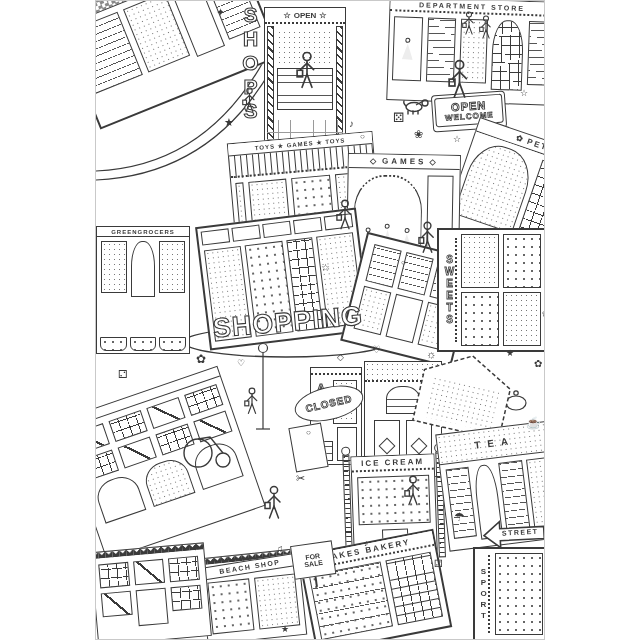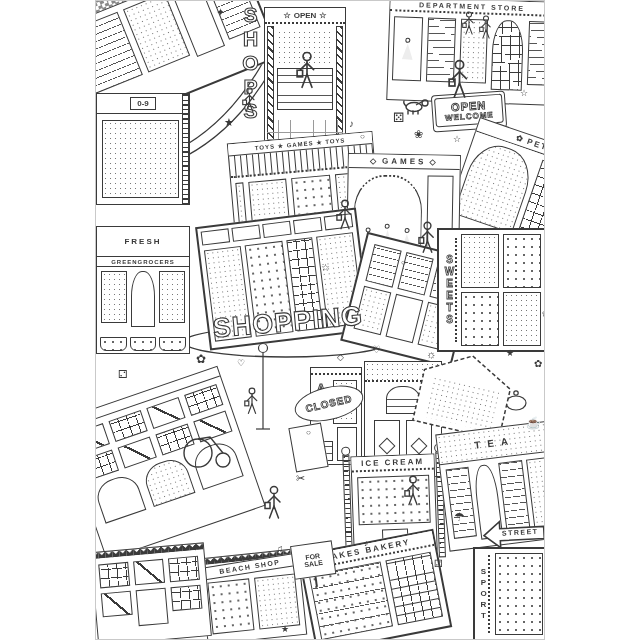--- a/index.html
+++ b/index.html
@@ -163,32 +163,22 @@
           </div>
         <div>
             <div class="head"></div>
             <div class="mann"></div>
           </div>
       </div>
       <div class="door" style="width:26px; height:80px;"></div>
     </div>
   </div>
 
-  <div class="shop" style="left:0px; top:92px; width:94px; height:112px;">
-    <div class="sign txt-s" style="height:20px;">
-      <span style="border:1px solid #3a3a3a; padding:1px 6px;">0-9</span>
-    </div>
-    <div class="win dots" style="position:absolute; left:5px; right:10px; top:26px; bottom:6px;"></div>
-    <div class="pole stripesH" style="right:0;"></div>
-  </div>
 
   <div class="shop" style="left:0px; top:225px; width:94px; height:128px;">
-    <div style="height:30px; border-bottom:1.2px solid #3a3a3a; border-radius:100% 100% 0 0 / 160% 160% 0 0; display:flex; align-items:center; justify-content:center;">
-      <span class="txt-s" style="font-weight:bold; letter-spacing:2px;">FRESH</span>
-    </div>
     <div class="sign txt-xxs" style="height:10px; letter-spacing:1px;">
       <span>GREENGROCERS</span>
     </div>
     <div style="display:flex; gap:4px; padding:4px;">
       <div class="win dots" style="width:26px; height:52px;"></div>
       <div class="door arch" style="width:24px; height:56px;"></div>
       <div class="win dots" style="width:26px; height:52px;"></div>
     </div>
     <div style="position:absolute; bottom:2px; left:3px; right:3px; display:flex; gap:3px;">
       <div class="dots-lg" style="flex:1; height:14px; border:1px solid #3a3a3a; border-radius:0 0 6px 6px;"></div>

